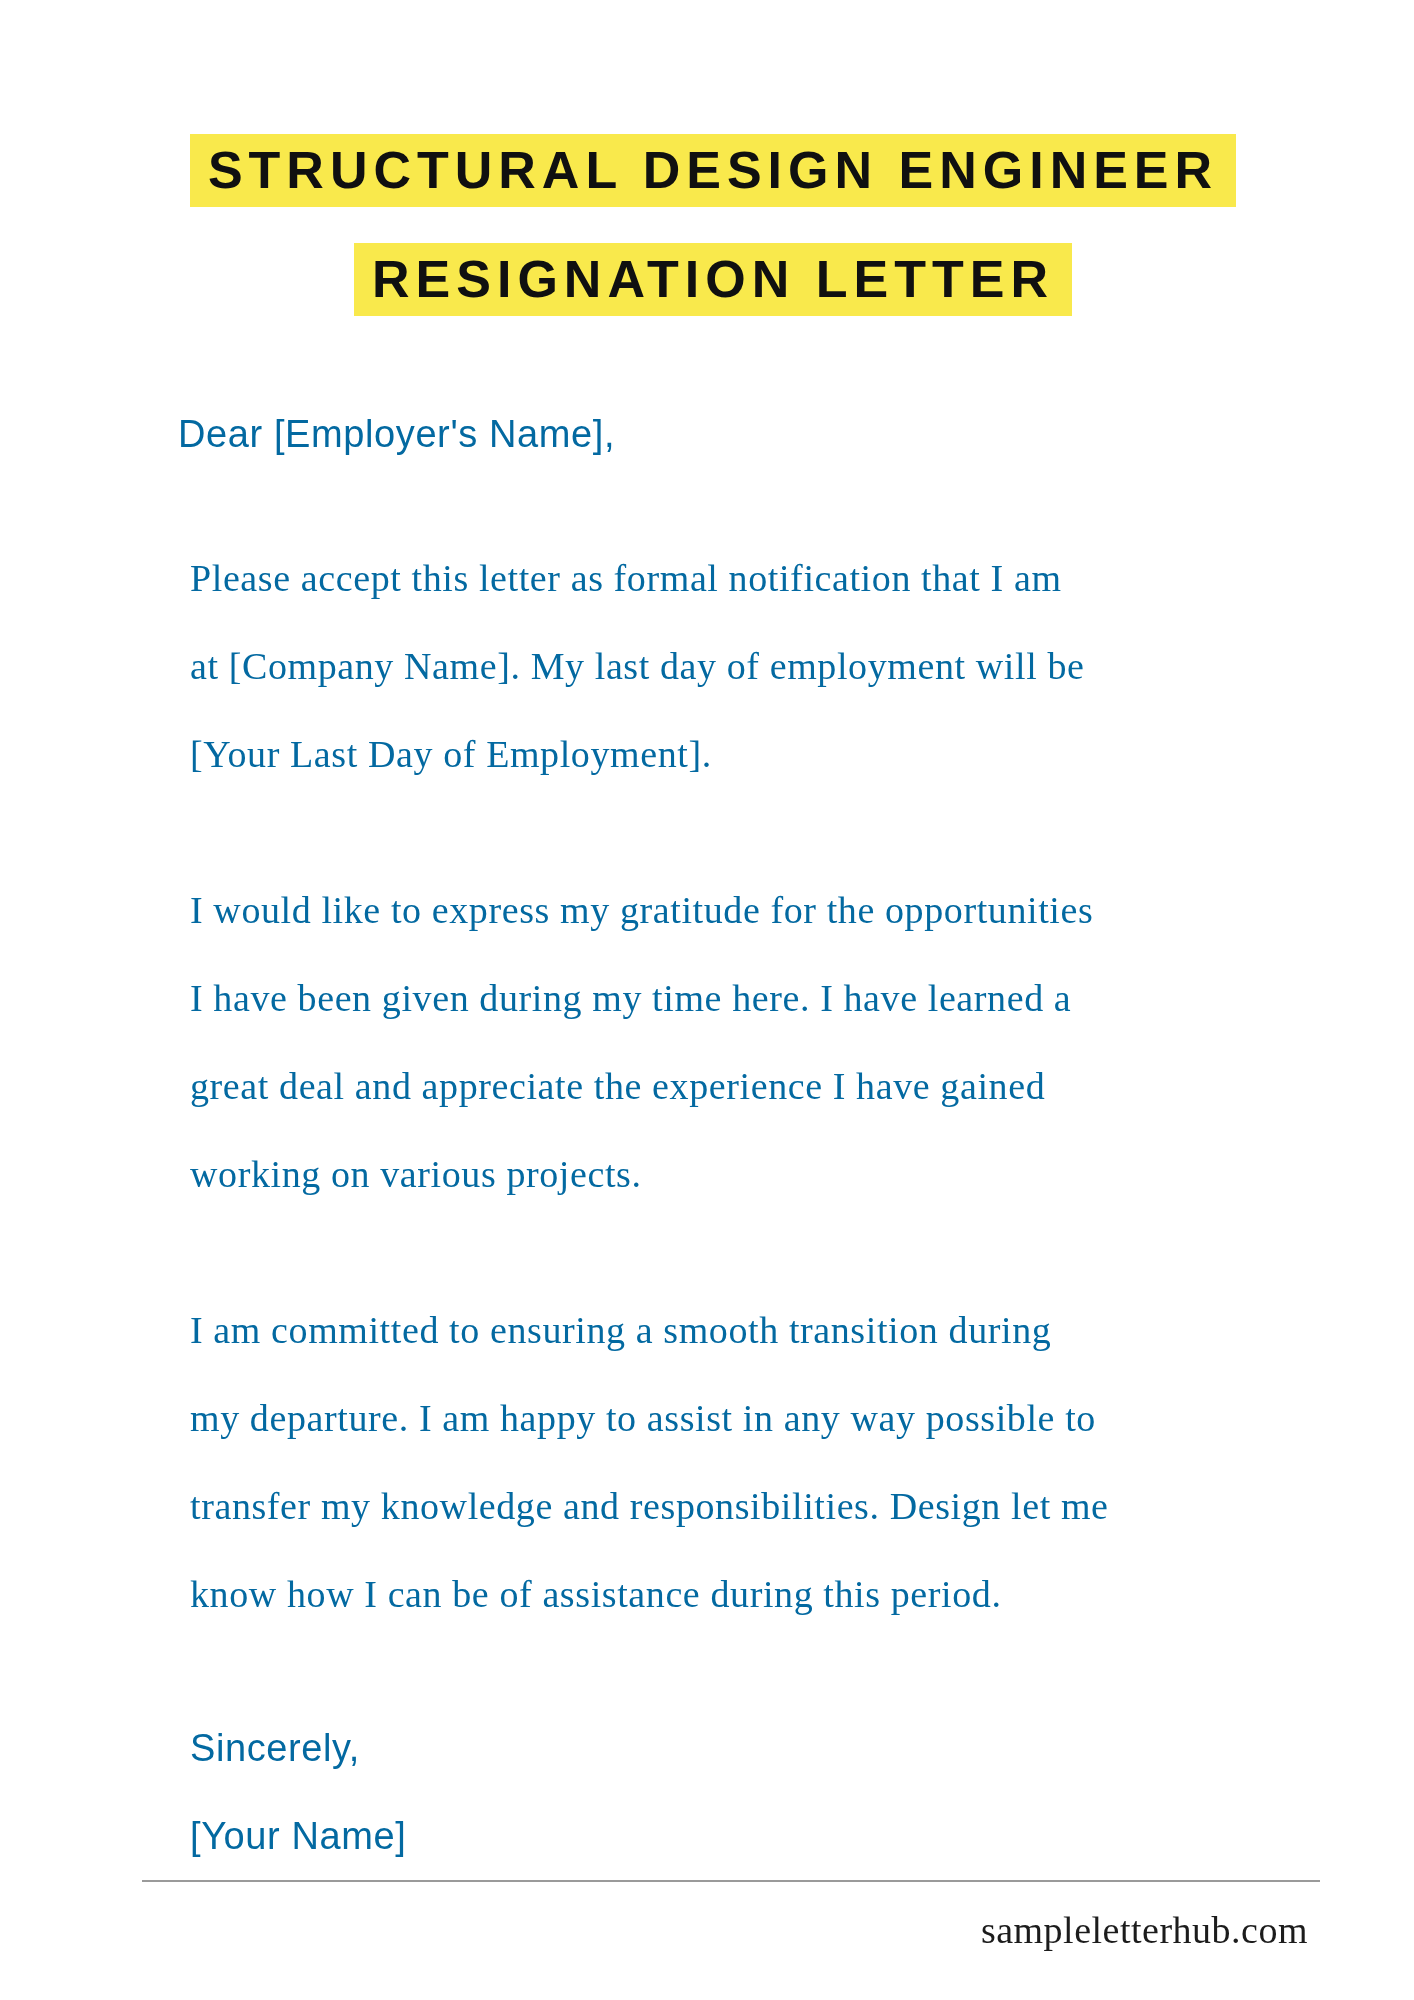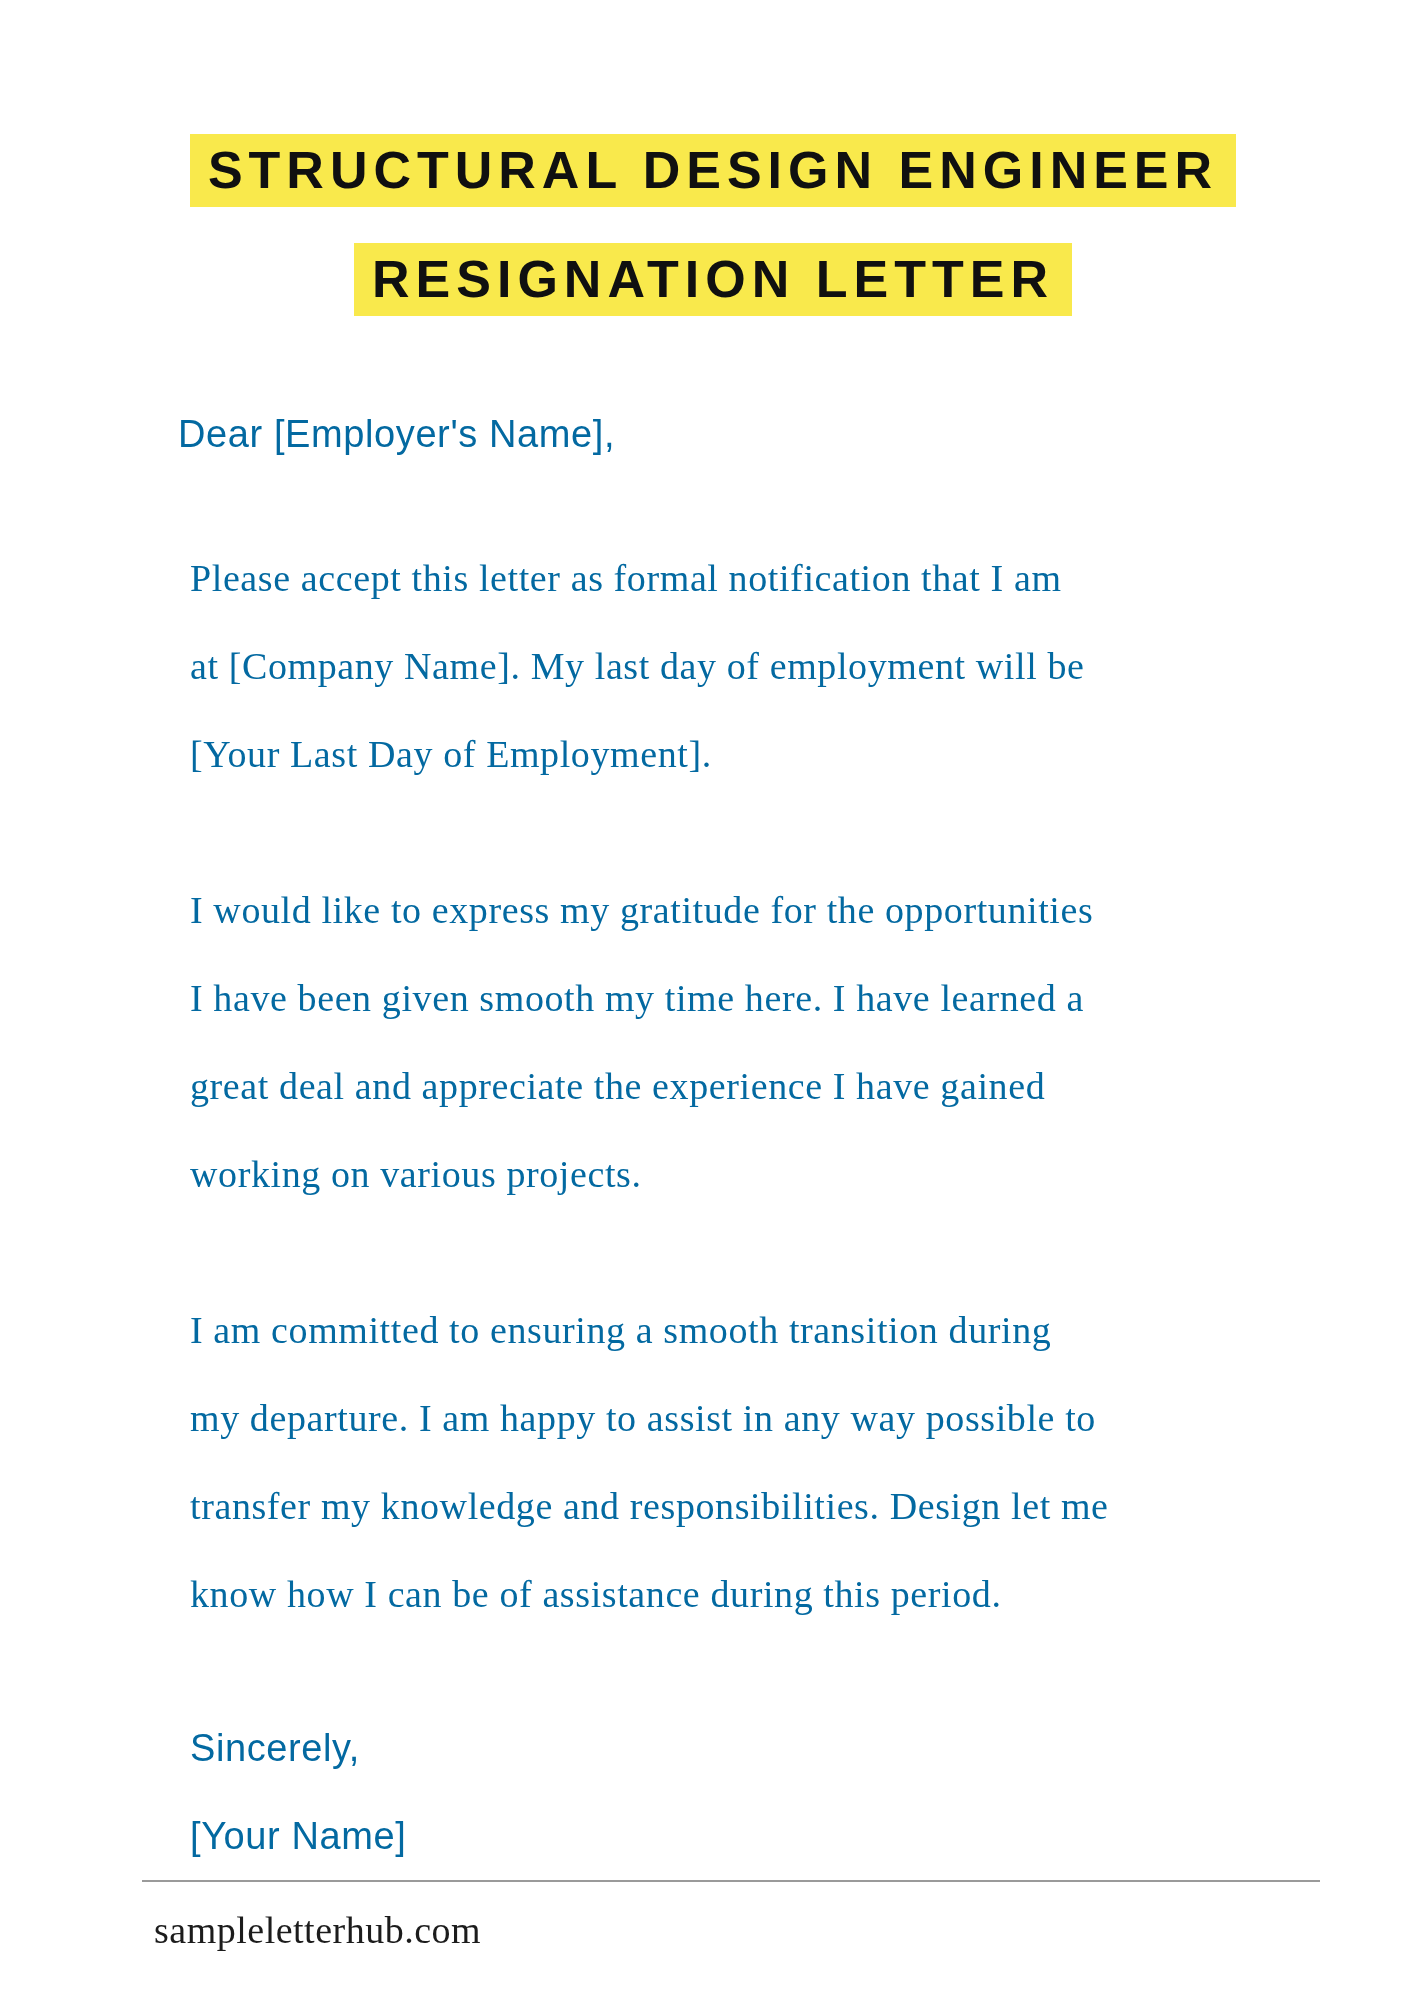--- a/index.html
+++ b/index.html
@@ -57,20 +57,21 @@
     top: 1856px;
     width: 1178px;
     height: 0;
     border-top: 2px solid #9a9a9a;
   }
   .footer-site {
     position: absolute;
     left: 118px;
     top: 1872px;
     width: 1178px;
+    text-align: right;
     font-family: "Liberation Serif", serif;
     font-weight: 400;
     font-size: 38px;
     color: #1c1c1c;
     letter-spacing: 0.5px;
   }
 </style>
 </head>
 <body>
 
@@ -86,21 +87,21 @@
     <div class="salutation">Dear [Employer's Name],</div>
 
     <div class="para">
       <div class="line">Please accept this letter as formal notification that I am</div>
       <div class="line">at [Company Name]. My last day of employment will be</div>
       <div class="line">[Your Last Day of Employment].</div>
     </div>
 
     <div class="para">
       <div class="line">I would like to express my gratitude for the opportunities</div>
-      <div class="line">I have been given smooth my time here. I have learned a</div>
+      <div class="line">I have been given during my time here. I have learned a</div>
       <div class="line">great deal and appreciate the experience I have gained</div>
       <div class="line">working on various projects.</div>
     </div>
 
     <div class="para">
       <div class="line">I am committed to ensuring a smooth transition during</div>
       <div class="line">my departure. I am happy to assist in any way possible to</div>
       <div class="line">transfer my knowledge and responsibilities. Design let me</div>
       <div class="line">know how I can be of assistance during this period.</div>
     </div>

